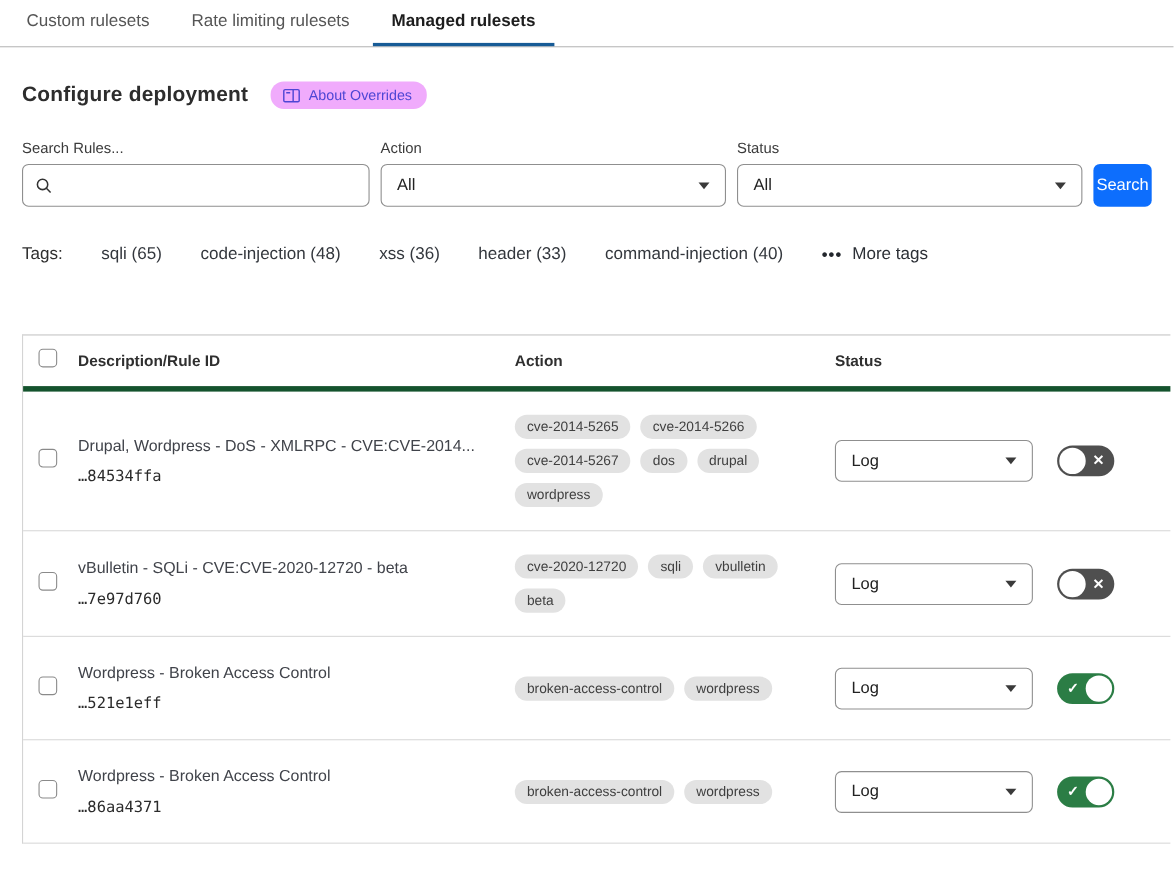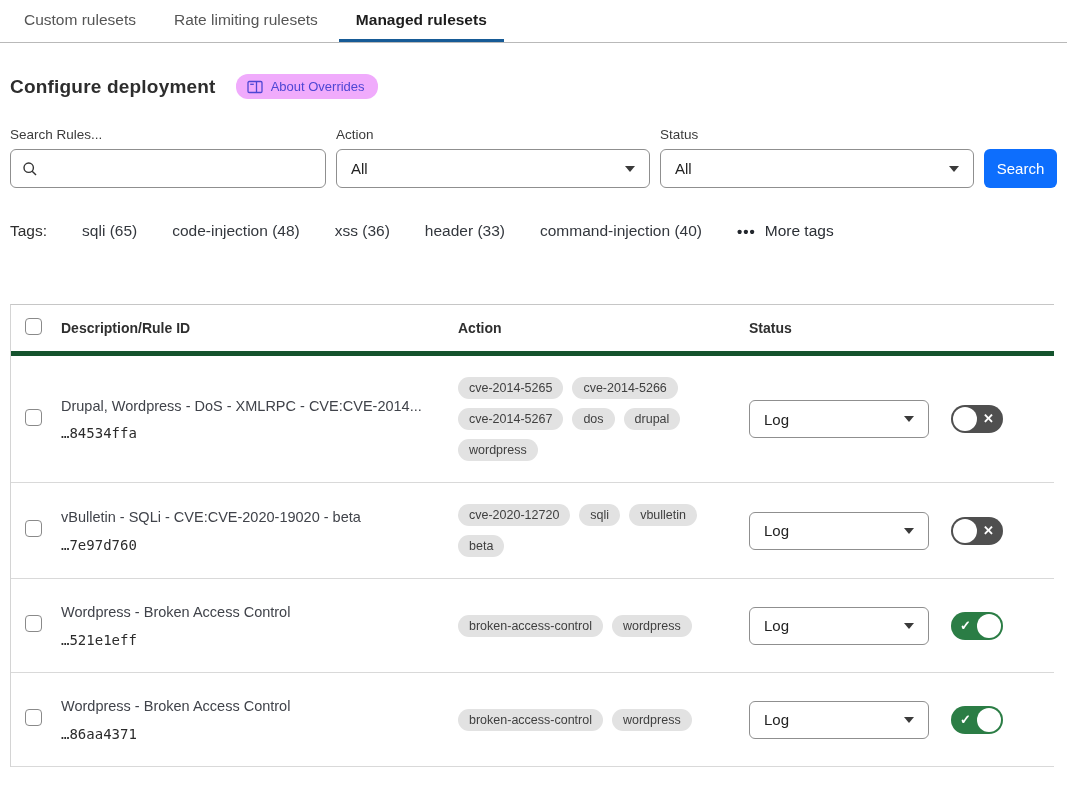--- a/index.html
+++ b/index.html
@@ -5,21 +5,21 @@
   * { margin:0; padding:0; box-sizing:border-box; }
   html,body { width:1067px; background:#fff; font-family:"Liberation Sans", sans-serif; color:#2f2f2f; }
   body { min-height:795px; overflow:hidden; }
 
   
   .tabbar { display:flex; gap:38px; padding-left:24px; border-bottom:1px solid #b9b9b9; height:43px; align-items:flex-end; }
   .tab { font-size:15.5px; color:#555; padding:10px 0 13px; position:relative; cursor:pointer; white-space:nowrap; }
   .tab.active { color:#1d1d1d; font-weight:700;margin-top:28px; }
   .tab.active::after { content:""; position:absolute; left:-17px; right:-17px; bottom:0; height:3px; background:#175b96; }
 
-  .main { padding:0 10px; }
+  .main { padding:0 20px; }
 
   
   .head-row { display:flex; align-items:center; gap:20px; margin-top:31px; }
   .page-title { font-size:19px; font-weight:700; color:#2d2d2d; letter-spacing:.2px; }
   .about-badge { display:inline-flex; align-items:center; gap:8px; background:#f0abfc; color:#4e46d4; font-size:13px; padding:5px 13px 5px 11px; border-radius:12px; cursor:pointer; }
   .about-badge svg { display:block; }
 
   
   .filters { display:flex; gap:10px; margin-top:28px; align-items:flex-end; }
   .field { display:flex; flex-direction:column; }
@@ -159,21 +159,21 @@
             <div class="toggle off">
               <span class="t-knob"></span>
               <span class="t-mark">✕</span>
             </div>
           </div>
   </div>
 
   <div class="trow body-row">
     <div><span class="checkbox"></span></div>
     <div class="desc-cell">
-      <div class="desc-text">vBulletin - SQLi - CVE:CVE-2020-19020 - beta</div>
+      <div class="desc-text">vBulletin - SQLi - CVE:CVE-2020-12720 - beta</div>
       <div class="rule-id">…7e97d760</div>
     </div>
     <div>
             <div class="pills">
               <span class="pill">cve-2020-12720</span>
               <span class="pill">sqli</span>
               <span class="pill">vbulletin</span>
               <span class="pill">beta</span>
             </div>
           </div>

